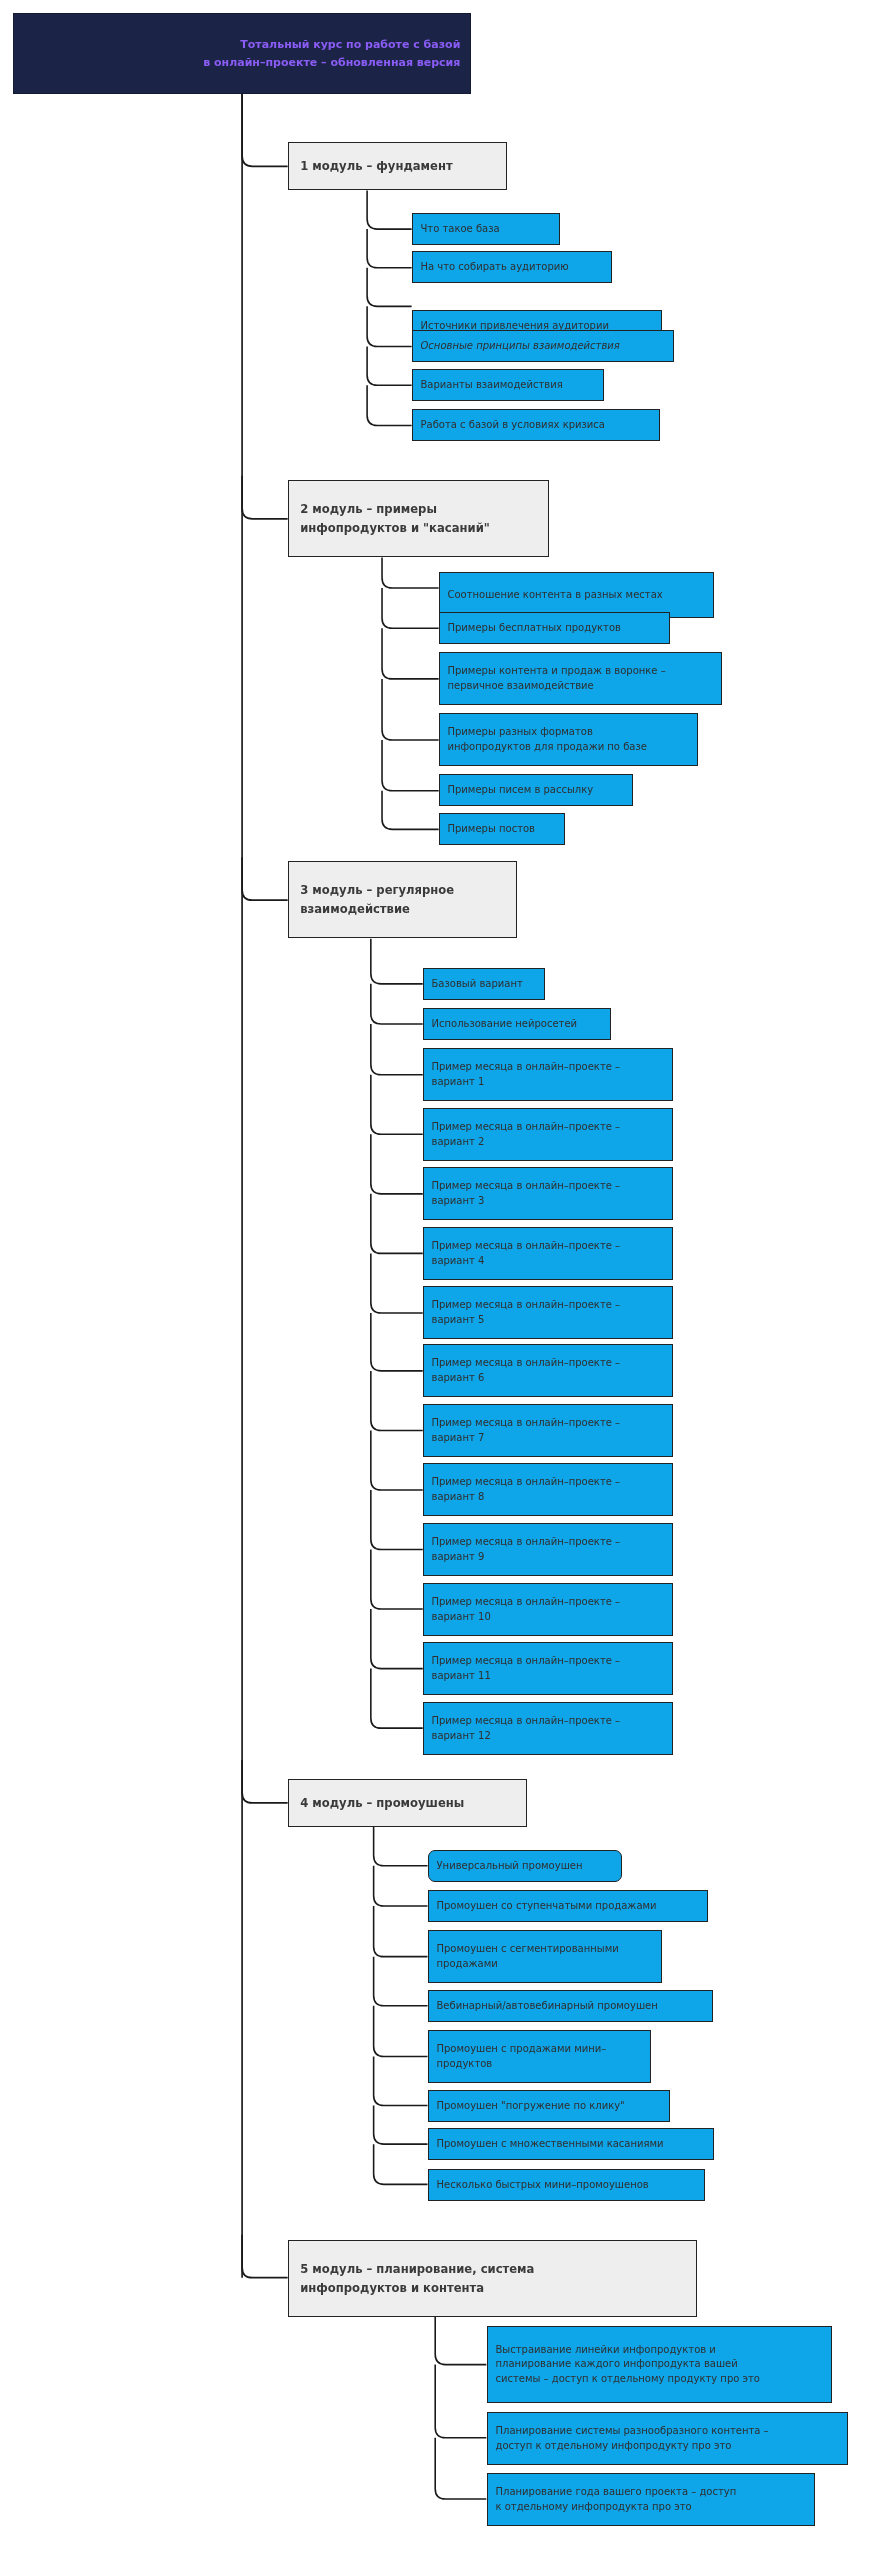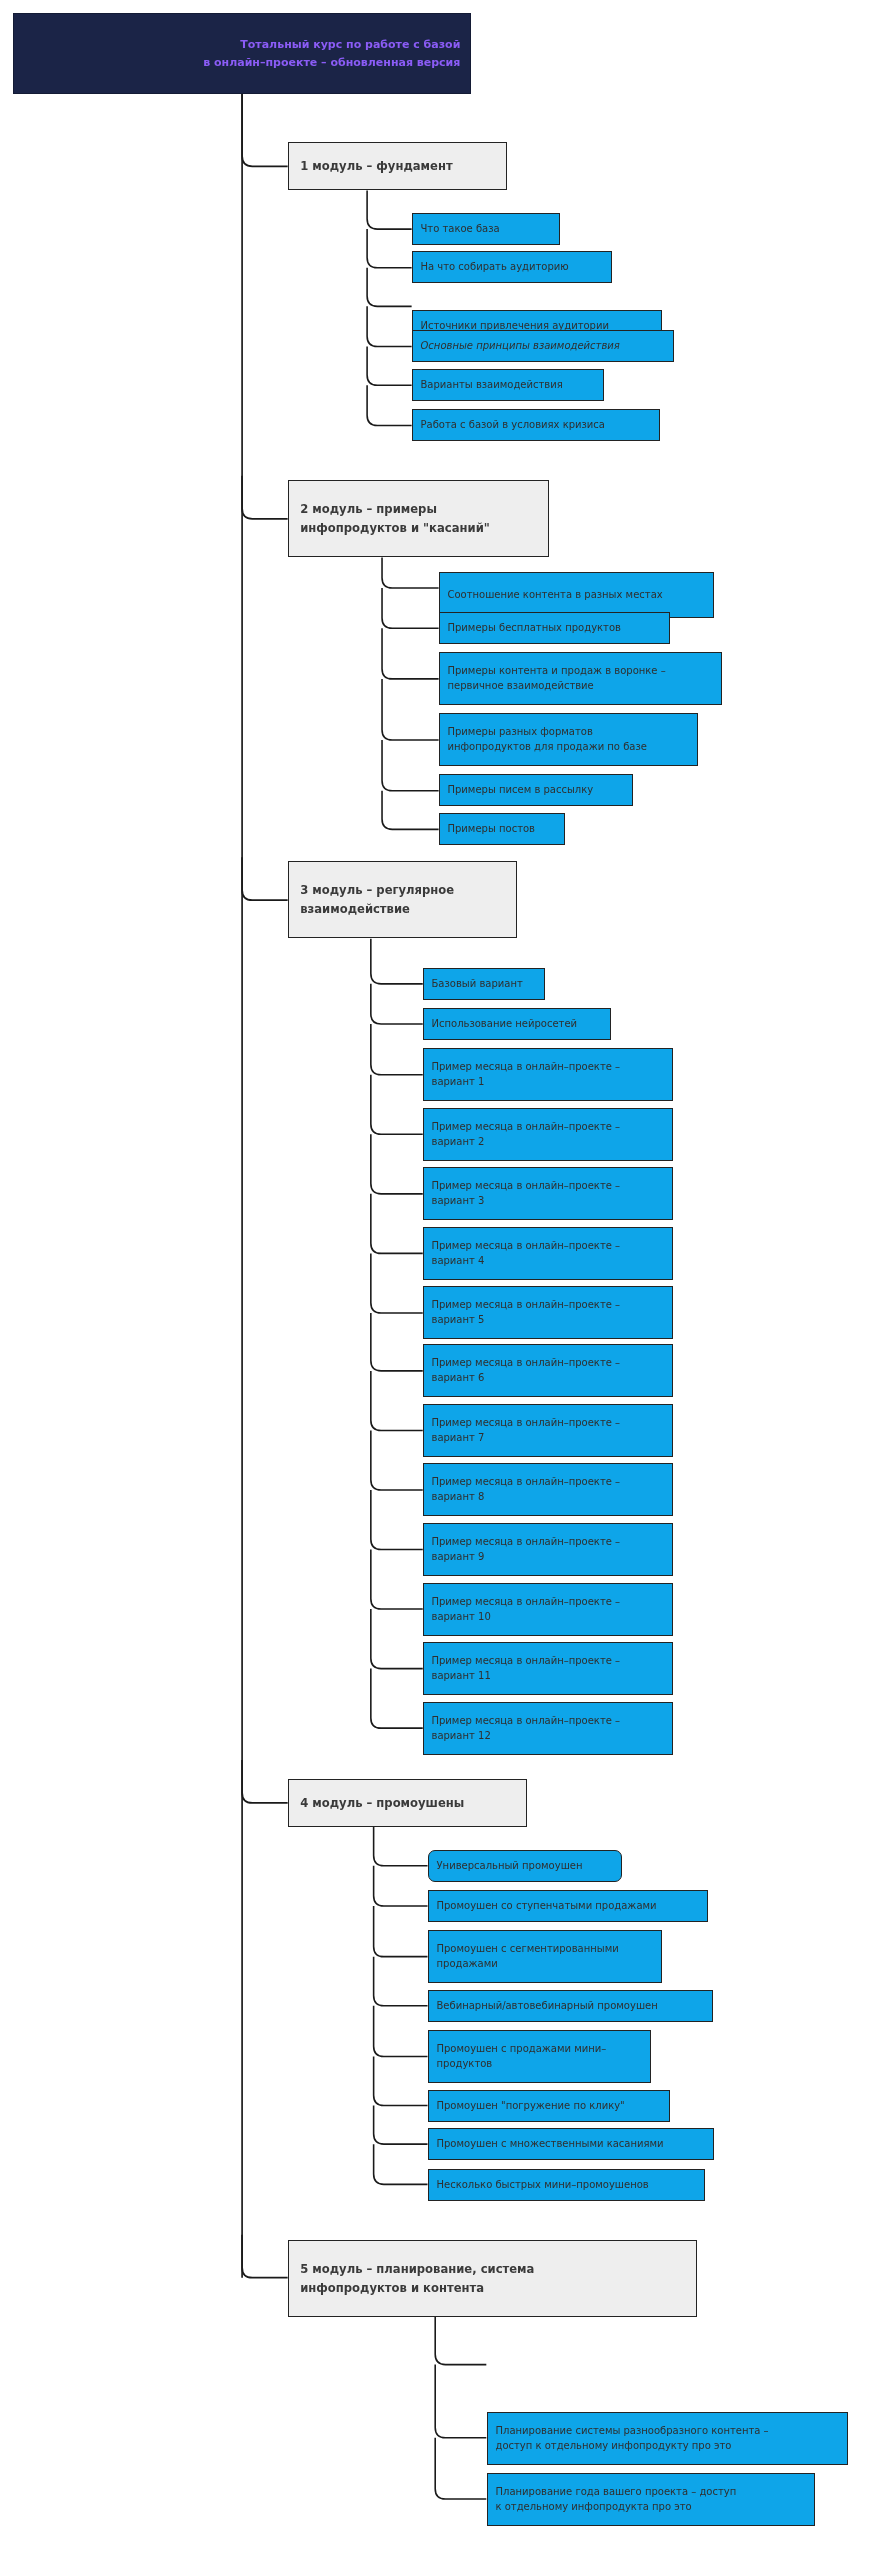--- a/index.html
+++ b/index.html
@@ -256,20 +256,25 @@
     <div class="node leaf" style="left: 428px; top: 2128px; width: 286px; height: 32px;">
       <span class="txt">Промоушен с множественными касаниями</span>
     </div>
     <div class="node leaf" style="left: 428px; top: 2169px; width: 277px; height: 32px;">
       <span class="txt">Несколько быстрых мини–промоушенов</span>
     </div>
     <div class="node module" style="left: 288px; top: 2240px; width: 409px; height: 77px;">
       <span class="txt">5 модуль – планирование, система
 инфопродуктов и контента</span>
     </div>
+    <div class="node leaf" style="left: 487px; top: 2326px; width: 345px; height: 77px;">
+      <span class="txt">Выстраивание линейки инфопродуктов и
+планирование каждого инфопродукта вашей
+системы – доступ к отдельному продукту про это</span>
+    </div>
     <div class="node leaf" style="left: 487px; top: 2412px; width: 361px; height: 53px;">
       <span class="txt">Планирование системы разнообразного контента –
 доступ к отдельному инфопродукту про это</span>
     </div>
     <div class="node leaf" style="left: 487px; top: 2473px; width: 328px; height: 53px;">
       <span class="txt">Планирование года вашего проекта – доступ
 к отдельному инфопродукта про это</span>
     </div>
   </div>
 

